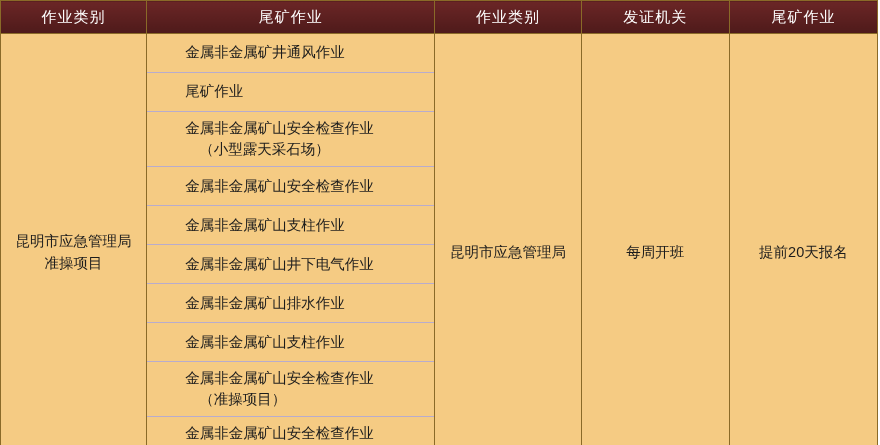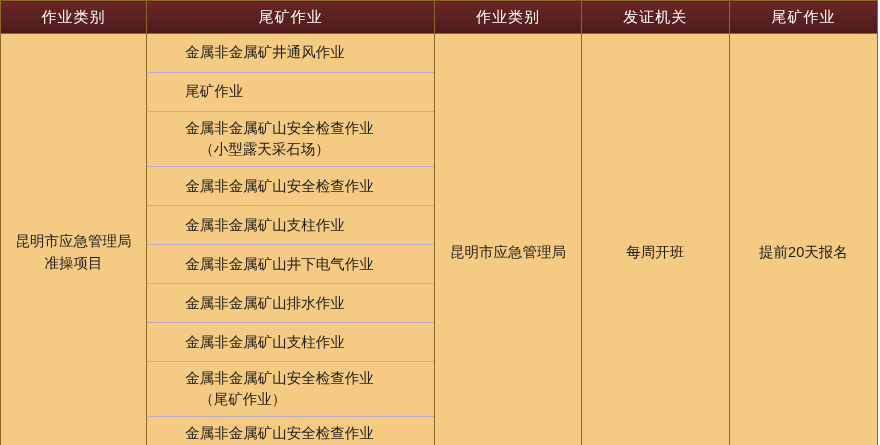--- a/index.html
+++ b/index.html
@@ -160,21 +160,21 @@
                 </td>
               </tr>
               <tr>
                 <td>
                   <span class="sub-line">金属非金属矿山支柱作业</span>
                 </td>
               </tr>
               <tr>
                 <td>
                   <span class="sub-line">金属非金属矿山安全检查作业</span>
-                  <span class="sub-line indent">（尾矿作业）</span>
+                  <span class="sub-line indent">（准操项目）</span>
                 </td>
               </tr>
               <tr>
                 <td>
                   <span class="sub-line">金属非金属矿山安全检查作业</span>
                   <span class="sub-line indent">（地下矿山）</span>
                 </td>
               </tr>
             </tbody>
           </table>

